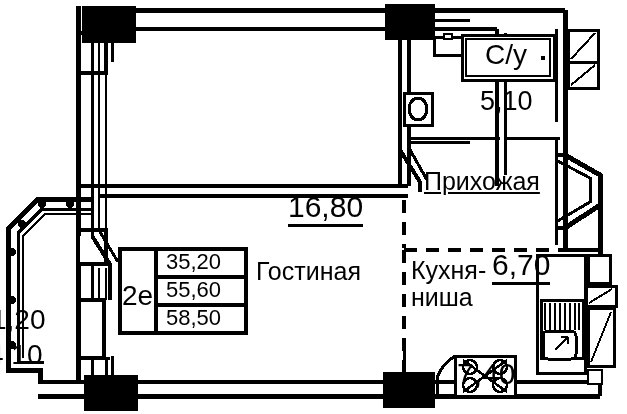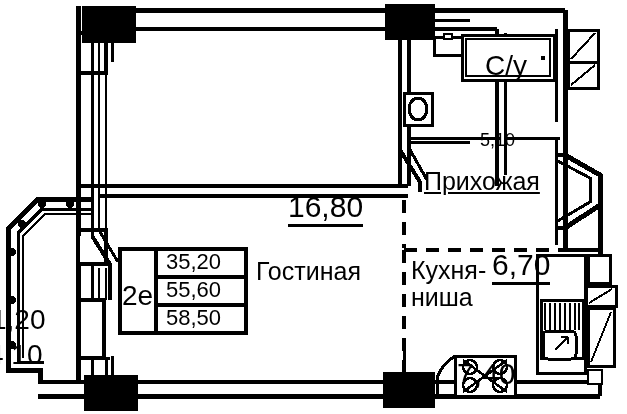--- a/index.html
+++ b/index.html
@@ -35,22 +35,21 @@
   .area {
     font-size: 30px;
     letter-spacing: 0px;
     margin-top: 43px;
   }
   .area.underline {
     border-bottom: 3px solid #000;
     padding-bottom: 1px;
   }
   .small-area {
-    font-size: 18px;
-    margin-top: 44px;
+    font-size: 27px;
   }
   .tbl-cell {
     font-size: 22px;
   }
   .tbl-type {
     font-size: 28px;
   }
   .kcoef {
     font-size: 24px;
   }
@@ -247,21 +246,21 @@
     <g stroke="#000" fill="none">
       <line x1="497" y1="175" x2="497" y2="186" stroke-width="4"></line>
       <line x1="435" y1="20" x2="470" y2="20" stroke-width="3"></line>
       <line x1="565" y1="250" x2="600" y2="250" stroke-width="4"></line>
       <line x1="600" y1="205" x2="600" y2="255" stroke-width="5"></line>
     </g>
   </svg>
 
   <div class="lbl area underline" style="left:288px; top:148px;">16,80</div>
 
-  <div class="lbl wc-label" style="left:485px; top:40px;margin-top:11px;">С/у</div>
+  <div class="lbl wc-label" style="left:485px; top:40px;">С/у</div>
   <div class="lbl small-area" style="left:480px; top:87px;">5,10</div>
 
   <div class="lbl room-name" style="left:424px; top:168px;text-decoration:underline;">Прихожая</div>
   <div class="lbl area underline" style="left:492px; top:206px;">6,70</div>
 
   <div class="lbl room-name two-line" style="left:411px; top:258px;">Кухня-</div>
   <div class="lbl room-name two-line" style="left:411px; top:285px;">ниша</div>
   <div class="lbl area" style="left:457px; top:315px;">7,40</div>
 
   <div class="lbl room-name" style="left:256px; top:258px;">Гостиная</div>

